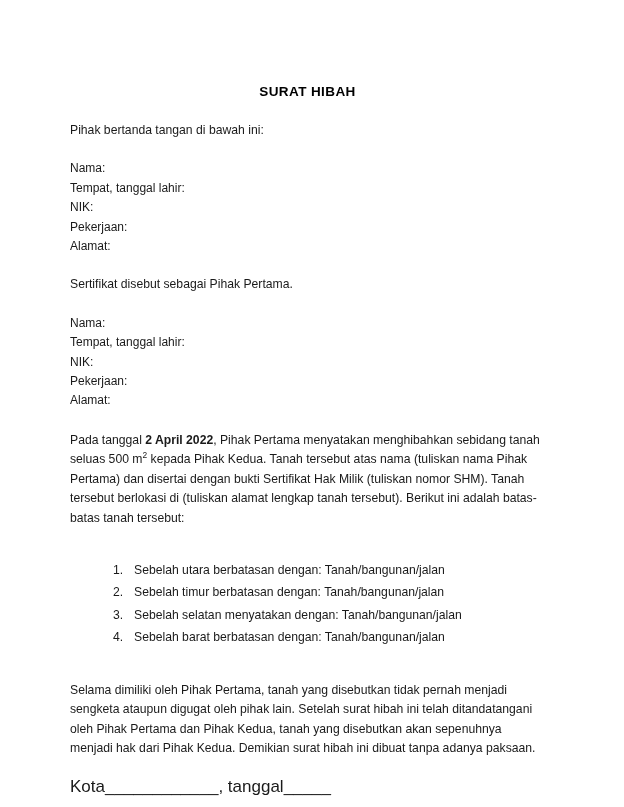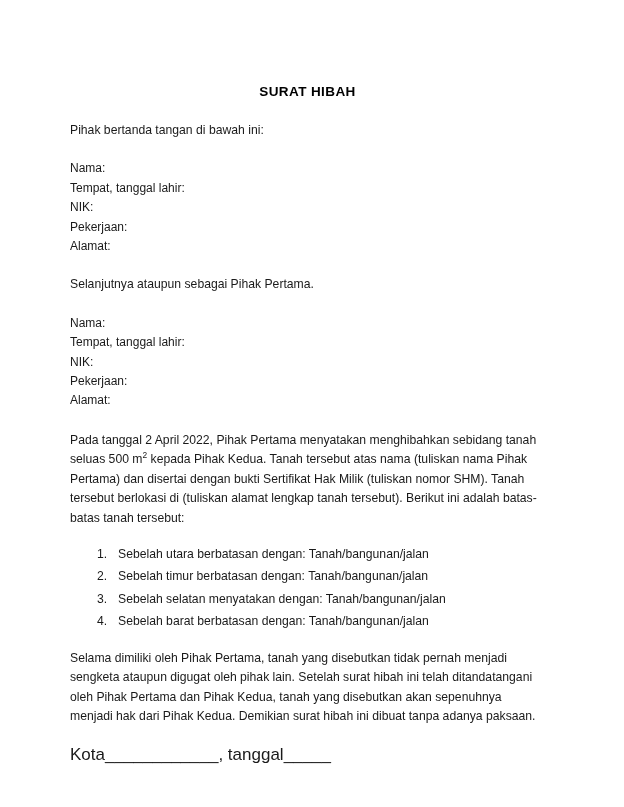--- a/index.html
+++ b/index.html
@@ -49,24 +49,24 @@
     line-height: 19.4px;
     white-space: nowrap;
   }
   .designation {
     padding-top: 19px;
   }
   .body-para {
     padding-top: 20px;
   }
   .body-para b {
-    font-weight: normal;
+    font-weight: bold;
   }
   .bounds-list {
-    margin: 0;
+    margin: 16px;
     padding: 15px 0 0 0;
     list-style: none;
     counter-reset: boundsctr;
   }
   .bounds-list li {
     position: relative;
     counter-increment: boundsctr;
     font-size: 12.2px;
     line-height: 22.5px;
     padding-left: 48px;
@@ -106,21 +106,21 @@
   <p class="para intro-line">Pihak bertanda tangan di bawah ini:</p>
 
   <div class="identity-block">
     <div class="identity-line">Nama:</div>
     <div class="identity-line">Tempat, tanggal lahir:</div>
     <div class="identity-line">NIK:</div>
     <div class="identity-line">Pekerjaan:</div>
     <div class="identity-line">Alamat:</div>
   </div>
 
-  <p class="para designation">Selanjutnya ataupun sebagai Pihak Pertama.</p>
+  <p class="para designation">Sertifikat disebut sebagai Pihak Pertama.</p>
 
   <div class="identity-block">
     <div class="identity-line">Nama:</div>
     <div class="identity-line">Tempat, tanggal lahir:</div>
     <div class="identity-line">NIK:</div>
     <div class="identity-line">Pekerjaan:</div>
     <div class="identity-line">Alamat:</div>
   </div>
 
 

